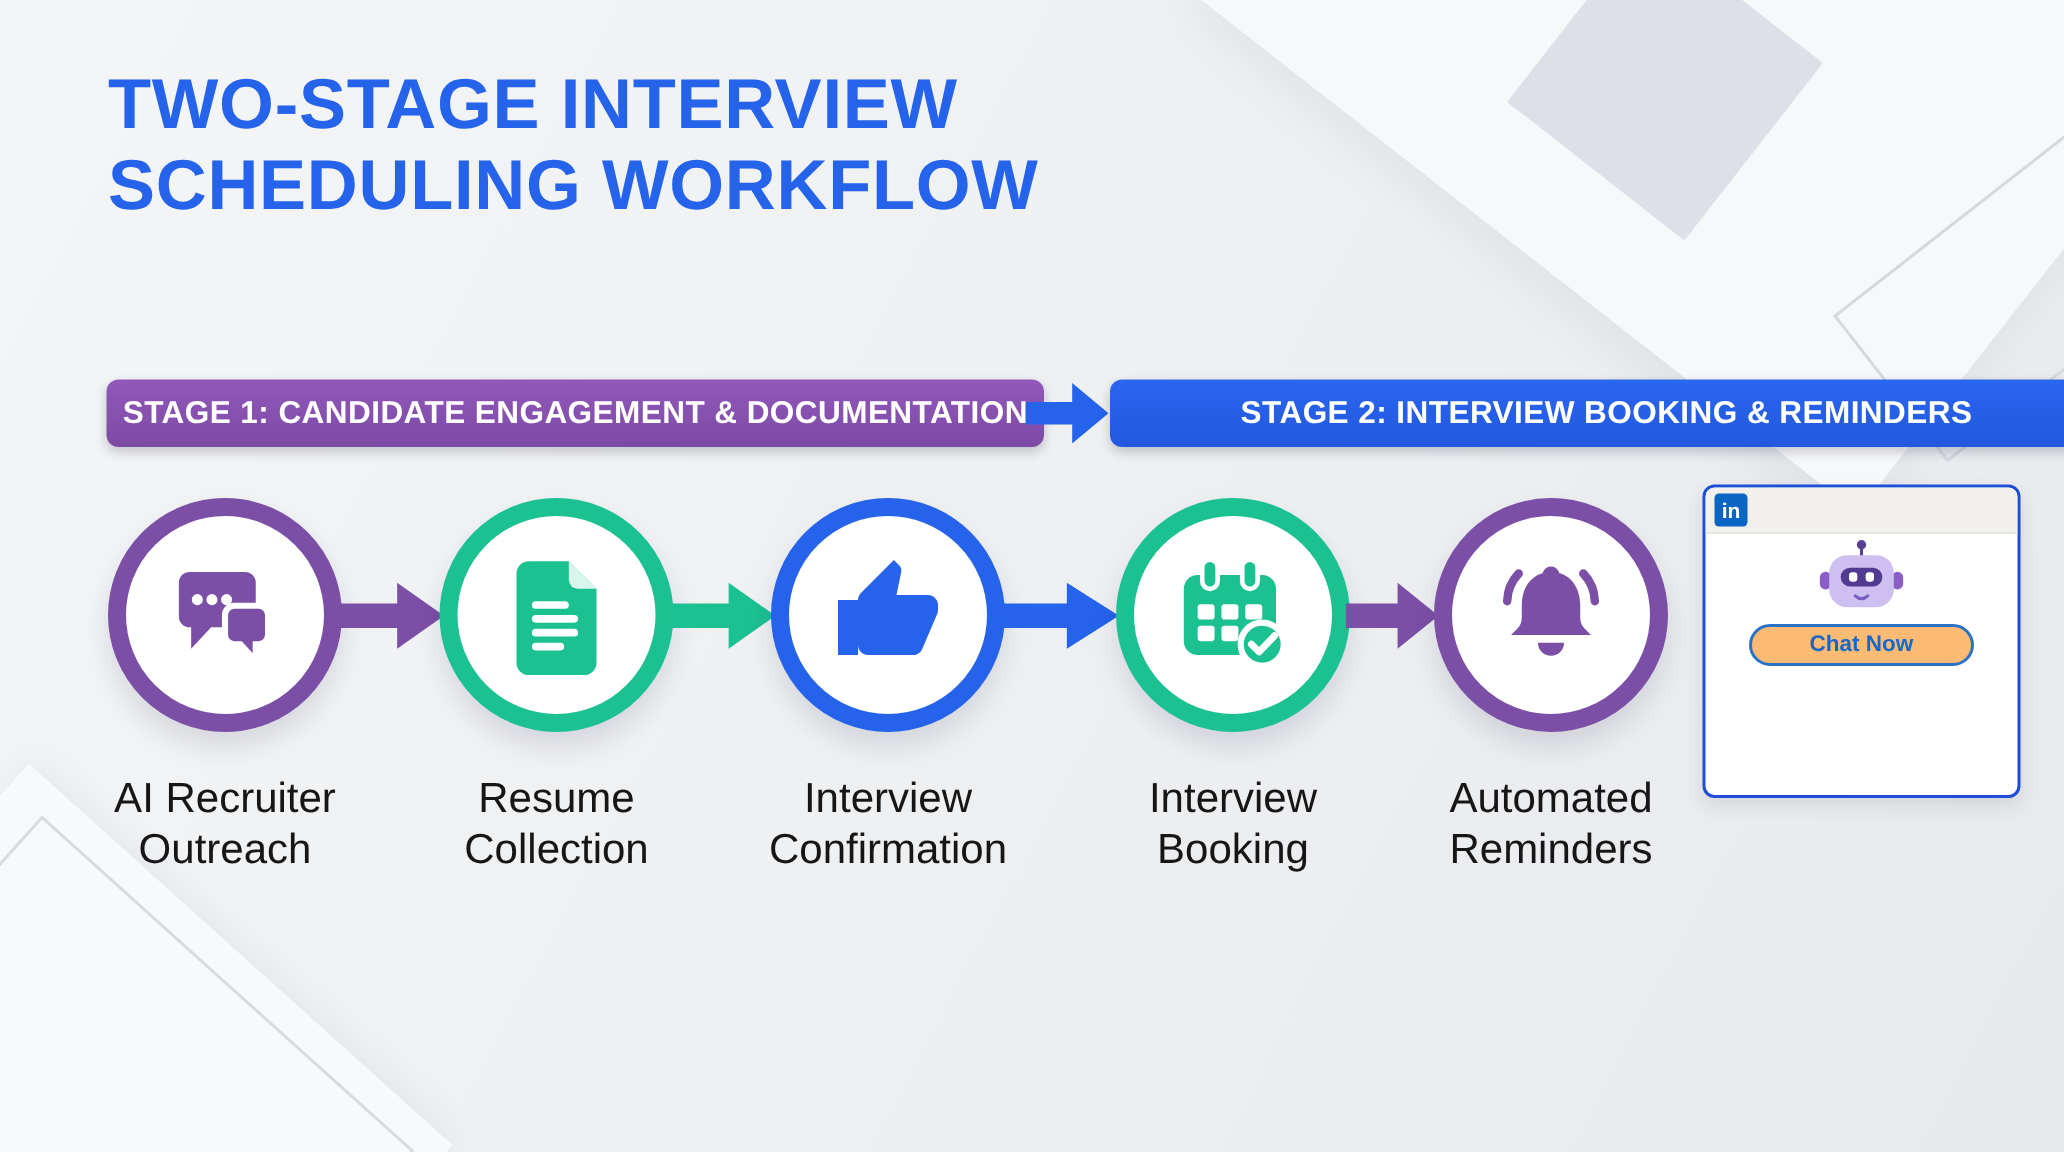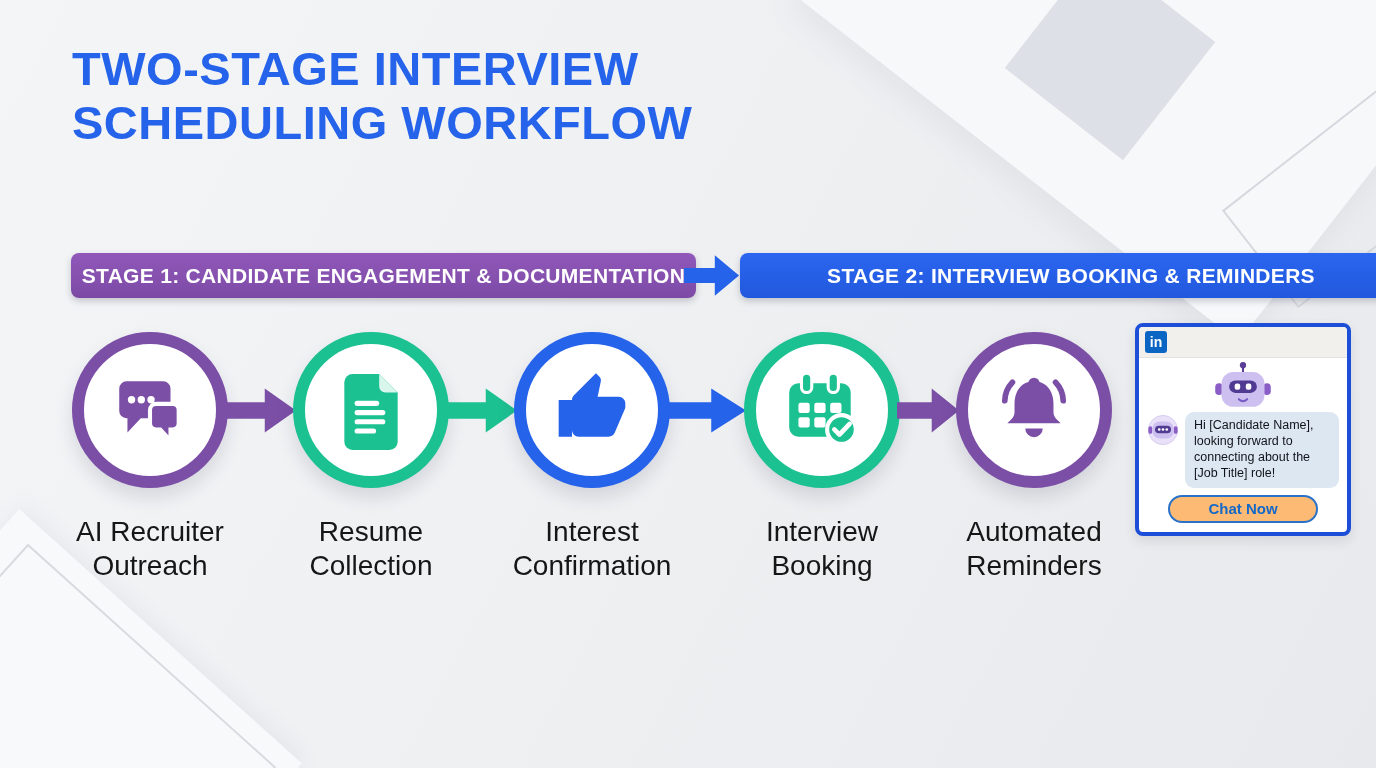--- a/index.html
+++ b/index.html
@@ -29,21 +29,21 @@
   .circle{position:absolute;top:332px;width:156px;height:156px;box-sizing:border-box;border-radius:50%;
           background:#fff;border-style:solid;border-width:12px;display:flex;align-items:center;justify-content:center;
           box-shadow:0 10px 18px rgba(40,40,80,.13);}
   .ring-purple{border-color:#7b4fa6;}
   .ring-teal{border-color:#1cc192;}
   .ring-blue{border-color:#2563eb;}
   .connector{position:absolute;top:385px;height:51px;}
   .c-purple{background:#7b4fa6;} .c-teal{background:#1cc192;} .c-blue{background:#2563eb;}
   .step-label{position:absolute;top:515px;width:184px;text-align:center;font-size:28px;line-height:1.22;color:#161616;}
   
-  .card{position:absolute;left:1135px;top:323px;width:208px;height:205px;background:#fff;border:4px solid #1d4ed8;
+  .card{position:absolute;left:1135px;top:323px;width:208px;height:205px;background:#fff;border:2px solid #1d4ed8;
         border-radius:8px;box-shadow:0 5px 12px rgba(60,60,90,.12);overflow:hidden;}
   .card-header{height:30px;background:#f2f0ec;border-bottom:1px solid #e4e2de;display:flex;align-items:center;padding:0 6px;}
   .li-logo{width:22px;height:22px;background:#0a66c2;border-radius:3px;color:#fff;font-weight:bold;font-size:14px;
            display:flex;align-items:center;justify-content:center;line-height:1;}
   .bot-wrap{display:flex;justify-content:center;margin:3px 0 1px;}
   .msg-row{display:flex;align-items:flex-start;padding:0 8px;}
   .mini-avatar{flex:0 0 32px;margin-top:2px;}
   .bubble{margin-left:6px;background:#dde7f2;border-radius:9px;padding:6px 9px;font-size:12.5px;line-height:1.27;color:#10131a;}
   .chat-btn{display:block;width:150px;height:28px;margin:7px auto 0;background:#fdba74;border:2px solid #2a72c8;border-radius:15px;
             color:#1468c8;font-weight:bold;font-size:15px;font-family:inherit;line-height:24px;text-align:center;cursor:pointer;padding:0;}
@@ -123,50 +123,37 @@
       <circle cx="40" cy="14" r="5.5" fill="#7b4fa6"></circle>
       <path fill="#7b4fa6" d="M40 12 C28 12 21 21.5 21 33.5 v8.5 c0 2.5 -1 5 -2.8 6.8 L14 53 h52 l-4.2 -4.2 C60 47 59 44.5 59 42 v-8.5 C59 21.5 52 12 40 12 z"></path>
       <path fill="#7b4fa6" d="M31.5 58 a8.5 8.5 0 0 0 17 0 z"></path>
       <path d="M19 13 A27 27 0 0 0 11.5 31" stroke="#7b4fa6" stroke-width="5.5" stroke-linecap="round" fill="none"></path>
       <path d="M61 13 A27 27 0 0 1 68.5 31" stroke="#7b4fa6" stroke-width="5.5" stroke-linecap="round" fill="none"></path>
     </svg>
   </div>
 
   <div class="step-label" style="left:58px;">AI Recruiter Outreach</div>
   <div class="step-label" style="left:279px;">Resume Collection</div>
-  <div class="step-label" style="left:500px;">Interest Confirmation</div>
+  <div class="step-label" style="left:500px;">Interview Confirmation</div>
   <div class="step-label" style="left:942px;">Automated Reminders</div>
   <div class="step-label" style="left:730px;">Interview Booking</div>
 
   <div class="card">
     <div class="card-header">
       <div class="li-logo">in</div>
     </div>
     <div class="bot-wrap">
       <svg width="60" height="50" viewBox="0 0 84 72">
         <rect x="40.5" y="5" width="3" height="12" fill="#5b3e96"></rect>
         <circle cx="42" cy="6" r="4.5" fill="#5b3e96"></circle>
         <rect x="2" y="32" width="11" height="17" rx="5.5" fill="#8a5ec6"></rect>
         <rect x="71" y="32" width="11" height="17" rx="5.5" fill="#8a5ec6"></rect>
         <rect x="11" y="16" width="62" height="50" rx="17" fill="#cdc0f0"></rect>
         <rect x="22" y="28" width="40" height="18" rx="9" fill="#503a92"></rect>
         <rect x="30" y="32.5" width="8" height="9" rx="3" fill="#fff"></rect>
         <rect x="46" y="32.5" width="8" height="9" rx="3" fill="#fff"></rect>
         <path d="M36 55 q6 5.5 12 0" stroke="#7a5cc4" stroke-width="3" stroke-linecap="round" fill="none"></path>
       </svg>
     </div>
-    <div class="msg-row">
-      <svg class="mini-avatar" width="32" height="32" viewBox="0 0 34 34">
-        <circle cx="17" cy="17" r="15.5" fill="#e9e1f8" stroke="#d5c9ef"></circle>
-        <rect x="1.5" y="13" width="4" height="8" rx="2" fill="#8a5ec6"></rect>
-        <rect x="28.5" y="13" width="4" height="8" rx="2" fill="#8a5ec6"></rect>
-        <rect x="5.5" y="8" width="23" height="18" rx="8" fill="#cdc0f0"></rect>
-        <rect x="8.5" y="12.5" width="17" height="8" rx="4" fill="#503a92"></rect>
-        <circle cx="13" cy="16.5" r="1.4" fill="#fff"></circle>
-          <circle cx="17" cy="16.5" r="1.4" fill="#fff"></circle>
-          <circle cx="21" cy="16.5" r="1.4" fill="#fff"></circle>
-      </svg>
-      <div class="bubble">Hi [Candidate Name], looking forward to connecting about the [Job Title] role!</div>
-    </div>
     <button class="chat-btn">Chat Now</button>
   </div>
 
 </div>
 
 </body></html>

